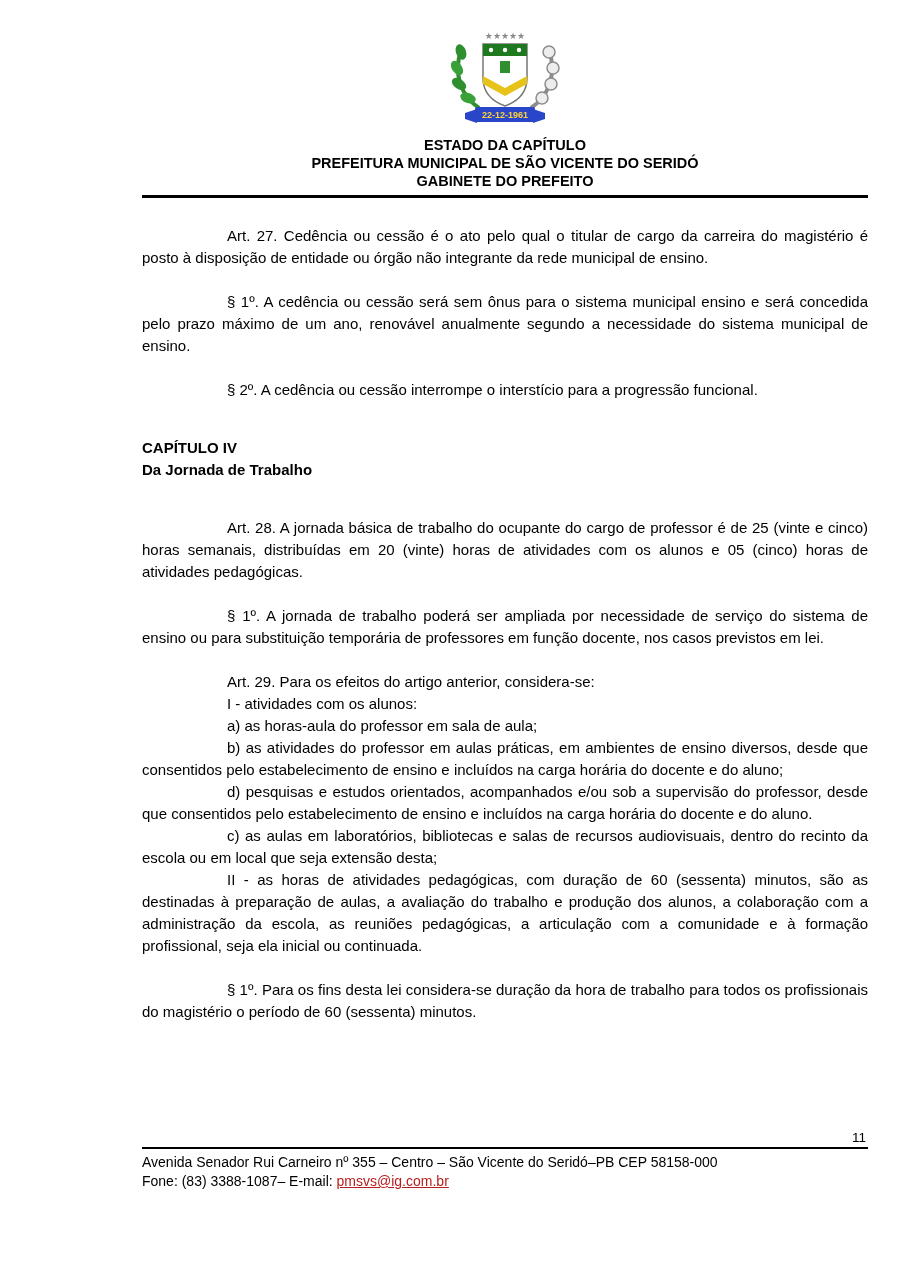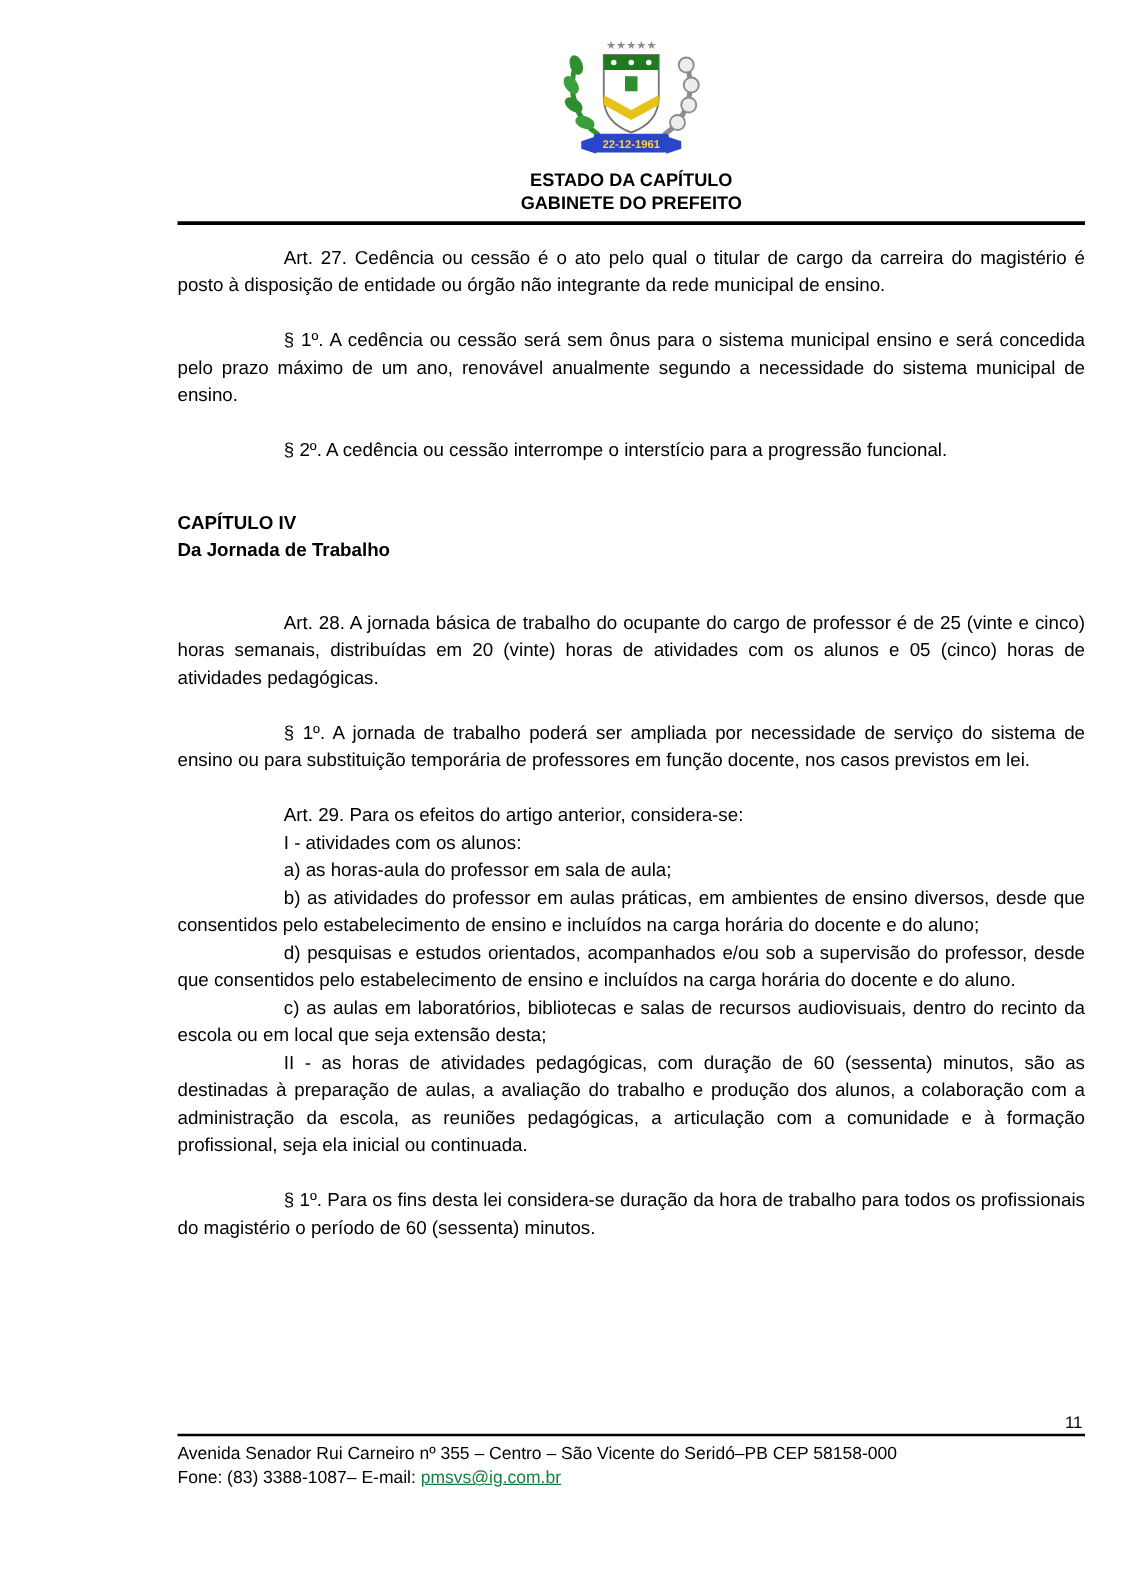--- a/index.html
+++ b/index.html
@@ -16,24 +16,25 @@
   .content { margin-left: 142px; width: 726px; }
 
   
   .doc-header { padding-top: 28px; text-align: center; }
   .crest svg { display: block; margin: 0 auto; }
   .header-lines { margin-top: 4px; font-weight: bold; font-size: 14.5px; line-height: 18px; }
   .header-rule { height: 3px; background: #000; margin-top: 5px; }
 
   
   .doc-body {
-    padding-top: 16px;
+    padding-top: 3px;
     font-size: 15px;
     line-height: 22px;
     text-align: justify;
+    margin-top: 24px;
   }
   .para { margin: 0; }
   .indent { text-indent: 85px; }
   .gap  { margin-top: 22px; }
   .gap2 { margin-top: 36px; }
   .center-bold { font-weight: bold; text-indent: 0; }
 
   
   .page-number {
     position: absolute;
@@ -45,21 +46,21 @@
   .doc-footer {
     position: absolute;
     left: 142px;
     width: 726px;
     bottom: 82px;
     text-align: left;
     font-size: 14px;
     line-height: 19px;
   }
   .footer-rule { height: 2px; background: #000; margin-bottom: 4px; }
-  .email { color: #15803d; text-decoration: underline; cursor: pointer; }
+  .email { color: #b91c1c; text-decoration: underline; cursor: pointer; }
 </style>
 </head>
 <body>
 
 <div class="page">
 
   <header class="doc-header content">
     <div class="crest">
       <svg width="128" height="104" viewBox="0 0 128 104">
 
@@ -94,20 +95,21 @@
         <g>
           <path d="M24 85 l12 -4 v14 l-12 -4 z" fill="#2a46c8"></path>
           <path d="M104 85 l-12 -4 v14 l12 -4 z" fill="#2a46c8"></path>
           <rect x="34" y="79" width="60" height="15" rx="2" fill="#2a46c8"></rect>
           <text x="64" y="90" text-anchor="middle" font-size="9" font-weight="bold" fill="#ffd23a">22-12-1961</text>
         </g>
       </svg>
     </div>
     <div class="header-lines">
       <div>ESTADO DA CAPÍTULO</div>
+      <div>PREFEITURA MUNICIPAL DE SÃO VICENTE DO SERIDÓ</div>
       <div>GABINETE DO PREFEITO</div>
     </div>
     <div class="header-rule"></div>
   </header>
 
   <main class="doc-body content">
     <p class="para indent">Art. 27.  Cedência ou cessão é o ato pelo qual o titular de cargo da carreira do magistério é posto à disposição de entidade ou órgão não integrante da rede municipal de ensino.</p>
     <p class="para indent gap">§ 1º. A cedência ou cessão será sem ônus para o sistema municipal ensino e será concedida pelo prazo máximo de um ano, renovável anualmente segundo a necessidade do sistema municipal de ensino.</p>
     <p class="para indent gap">§ 2º. A cedência ou cessão interrompe o interstício para a progressão funcional.</p>
     <p class="para center-bold gap2">CAPÍTULO IV</p>

